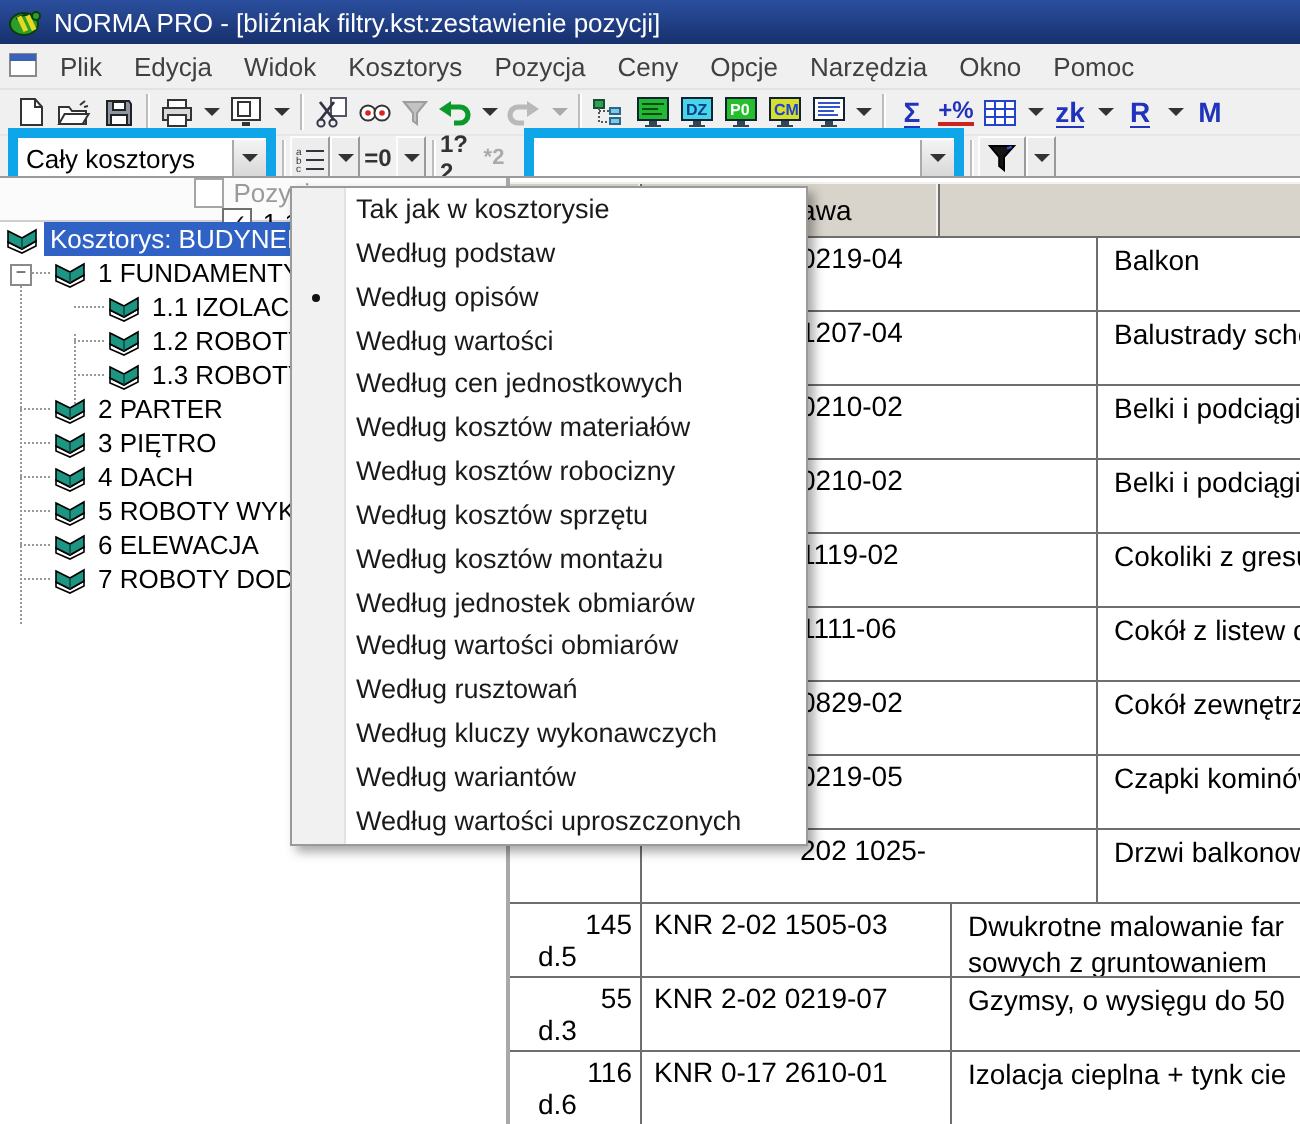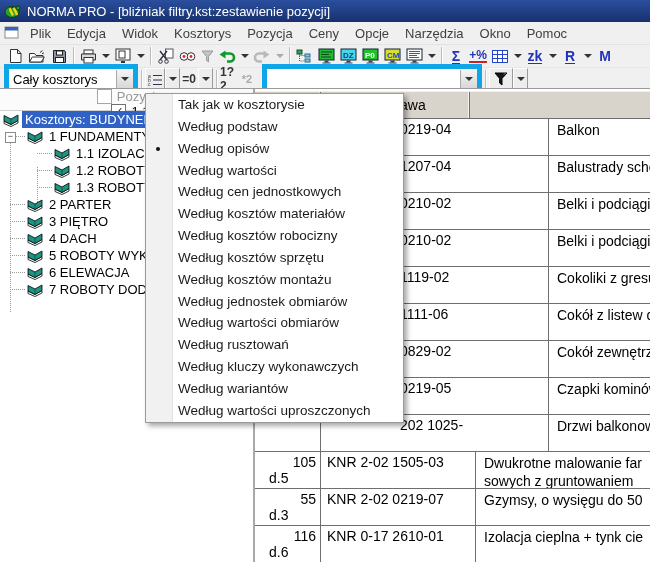--- a/index.html
+++ b/index.html
@@ -543,21 +543,21 @@
       <div class="lp"></div>
       <div class="dz"></div>
     </div>
     <div class="tc2">202 1025-</div>
     <div class="tc3">
               <div>Drzwi balkonowe z kształ</div>
             </div>
   </div>
           <div class="trow">
     <div class="tc1">
-      <div class="lp">105</div>
+      <div class="lp">145</div>
       <div class="dz">d.5</div>
     </div>
     <div class="tc2">KNR 2-02 1505-03</div>
     <div class="tc3">
               <div>Dwukrotne malowanie far</div>
               <div>sowych z gruntowaniem</div>
             </div>
   </div>
           <div class="trow">
     <div class="tc1">

